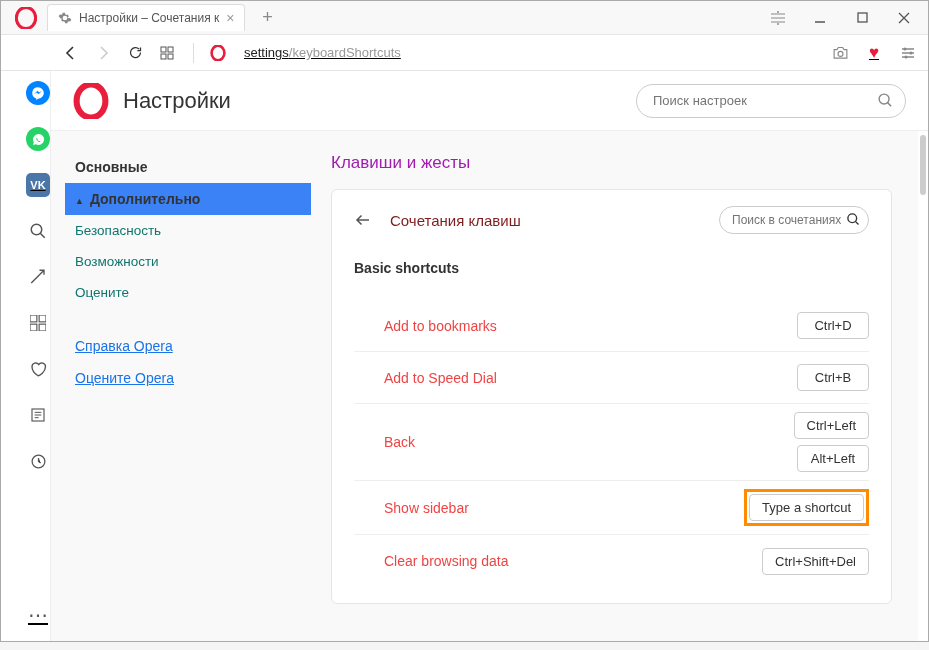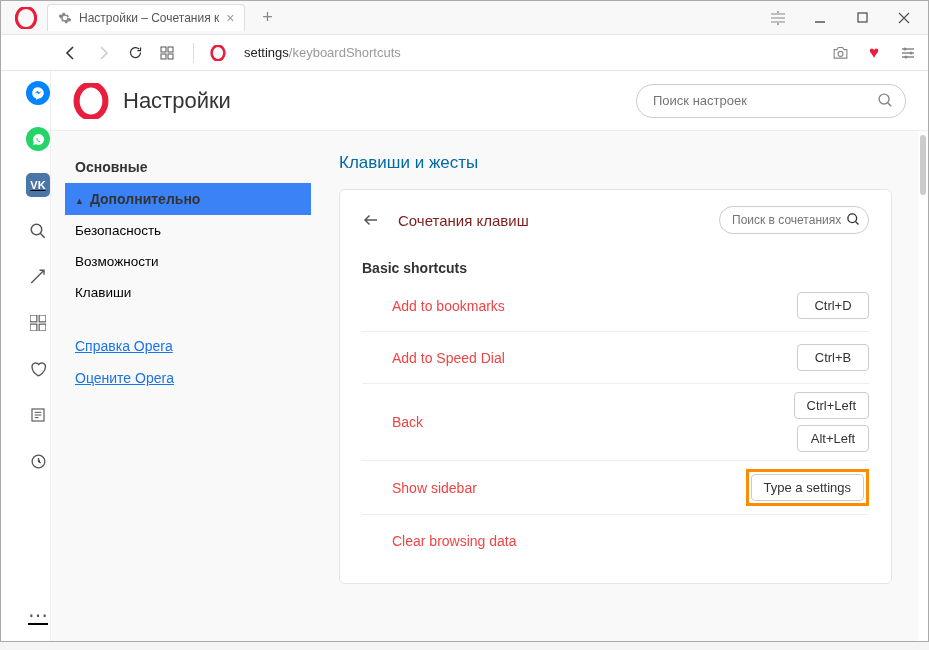--- a/index.html
+++ b/index.html
@@ -11,21 +11,21 @@
 .titlebar-left { display: flex; align-items: center; padding-left: 6px; gap: 2px; }
 .opera-logo-small { width: 22px; height: 22px; margin: 0 8px; }
 .tab { height: 27px; background: #fff; border: 1px solid #ddd; border-bottom: none; border-radius: 4px 4px 0 0; display: flex; align-items: center; padding: 0 10px; gap: 7px; font-size: 12px; color: #555; min-width: 180px; }
 .gear-ico { width: 14px; height: 14px; color: #888; }
 .tab-close { color: #999; font-size: 14px; cursor: pointer; margin-left: auto; }
 .newtab { width: 28px; text-align: center; color: #888; font-size: 18px; cursor: pointer; margin-left: 6px; }
 .titlebar-right { margin-left: auto; display: flex; align-items: center; gap: 18px; padding-right: 12px; }
 .winbtn { width: 24px; height: 24px; display: flex; align-items: center; justify-content: center; color: #666; cursor: pointer; }
 
 
-.addrbar { height: 36px; background: #fff; border-bottom: 1px solid #e5e5e5; display: flex; align-items: center; padding: 0 10px; gap: 12px; }
+.addrbar { height: 36px; background: #fff; border-bottom: 1px solid #e5e5e5; display: flex; align-items: center; padding: 0 10px; gap: 12px; text-decoration: underline; }
 .navbtn { width: 20px; height: 20px; display: flex; align-items: center; justify-content: center; color: #555; cursor: pointer; }
 .navbtn.disabled { color: #ccc; }
 .sep-v { width: 1px; height: 20px; background: #ddd; margin: 0 4px; }
 .opera-o-tiny { width: 16px; height: 16px; }
 .url-seg1 { font-size: 13px; color: #222; }
 .url-seg2 { font-size: 13px; color: #999; }
 .addrbar-right { margin-left: auto; display: flex; align-items: center; gap: 14px; }
 .heart { color: #e91e3c; font-size: 17px; }
 
 
@@ -40,44 +40,44 @@
 
 .content { flex: 1; display: flex; flex-direction: column; overflow: hidden; }
 .header { height: 60px; display: flex; align-items: center; padding: 0 22px; border-bottom: 1px solid #eee; justify-content: space-between; }
 .header-left { display: flex; align-items: center; gap: 14px; }
 .opera-o-big { width: 36px; height: 36px; }
 .page-title { font-size: 22px; color: #333; font-weight: 400; }
 .search-settings { position: relative; }
 .search-settings input { width: 270px; height: 34px; border: 1px solid #ccc; border-radius: 17px; padding: 0 36px 0 16px; font-size: 13px; color: #666; outline: none; }
 .search-settings .s-ico { position: absolute; right: 12px; top: 8px; color: #888; }
 
-.main { flex: 1; display: flex; background: #f9f9f9; border-right: 10px solid #fff; position: relative; gap: 8px; }
+.main { flex: 1; display: flex; background: #f9f9f9; border-right: 10px solid #fff; position: relative; }
 .scrollbar-v { position: absolute; right: -8px; top: 4px; width: 6px; height: 60px; background: #ccc; border-radius: 3px; }
 
 
 .setnav { width: 260px; background: #f9f9f9; padding: 20px 0 0 14px; }
 .setnav-item { padding: 8px 10px; font-size: 14px; color: #333; cursor: pointer; }
 .setnav-item.bold { font-weight: 600; }
 .setnav-item.active { background: #3b82f6; font-weight: 600; position: relative; }
 .setnav-item.active::before { content: "▲"; font-size: 9px; margin-right: 6px; color: #333; }
-.setnav-item.sub { padding-left: 10px; font-size: 13.5px; color: #000000; font-weight: 400; }
+.setnav-item.sub { padding-left: 10px; font-size: 13.5px; color: #0f766e; font-weight: 400; }
 .setnav-link { display: block; padding: 8px 10px; font-size: 14px; color: #1a73e8; text-decoration: underline; cursor: pointer; }
 .setnav-gap { height: 22px; }
 
 
 .setpanel { flex: 1; padding: 22px 26px 0 20px; overflow: hidden; }
-.section-title { font-size: 17px; color: #0369a1; font-weight: 500; margin-bottom: 16px; }
+.section-title { font-size: 17px; color: #a21caf; font-weight: 500; margin-bottom: 16px; }
 .card { background: #fff; border: 1px solid #e5e5e5; border-radius: 6px; padding: 16px 22px; }
 .card-head { display: flex; align-items: center; margin-bottom: 26px; gap: 18px; }
 .back-arrow { width: 18px; height: 18px; color: #555; cursor: pointer; }
 .card-title { font-size: 15px; color: #7f1d1d; }
 .search-shortcuts { margin-left: auto; position: relative; }
 .search-shortcuts input { width: 150px; height: 28px; border: 1px solid #ccc; border-radius: 14px; padding: 0 26px 0 12px; font-size: 12px; color: #666; outline: none; }
 .search-shortcuts .s-ico { position: absolute; right: 8px; top: 6px; color: #555; font-size:15px; }
-.subhead { display: flex; align-items: flex-start; margin-bottom: 4px; }
+.subhead { display: flex; align-items: flex-start; margin-bottom: 24px; }
 .subhead-title { font-size: 14px; font-weight: 600; color: #333; }
 .reset-btn { margin-left: auto; border: 1px solid #ccc; border-radius: 4px; background: #fff; padding: 7px 14px; font-size: 13px; color: #333; cursor: pointer; }
 .row { display: flex; align-items: center; border-bottom: 1px solid #eee; min-height: 52px; padding: 8px 0 8px 30px; }
 .row:last-child { border-bottom: none; }
 .row-label { font-size: 14px; color: #ef4444; }
 .row-keys { margin-left: auto; display: flex; flex-direction: column; gap: 6px; align-items: flex-end; }
 .keybtn { border: 1px solid #ccc; border-radius: 4px; background: #fff; padding: 5px 12px; font-size: 13px; color: #333; min-width: 72px; text-align: center; cursor: pointer; }
 .highlight-box { border: 3px solid #ff8c00; padding: 2px; display: inline-block; }
 .highlight-box .keybtn { position: relative; }
 </style>
@@ -248,21 +248,21 @@
         </div>
       </div>
 
       <div class="main">
         <div class="scrollbar-v"></div>
         <div class="setnav">
           <div class="setnav-item bold">Основные</div>
           <div class="setnav-item active">Дополнительно</div>
           <div class="setnav-item sub">Безопасность</div>
           <div class="setnav-item sub">Возможности</div>
-          <div class="setnav-item sub">Клавиши</div>
+          <div class="setnav-item sub">Оцените</div>
           <div class="setnav-gap"></div>
           <a class="setnav-link">Справка Opera</a>
           <a class="setnav-link">Оцените Opera</a>
         </div>
 
         <div class="setpanel">
           <div class="section-title">Клавиши и жесты</div>
           <div class="card">
             <div class="card-head">
               <svg class="back-arrow" viewBox="0 0 24 24">
@@ -297,26 +297,29 @@
               <div class="row-label">Back</div>
               <div class="row-keys">
                 <button class="keybtn">Ctrl+Left</button>
                 <button class="keybtn">Alt+Left</button>
               </div>
             </div>
             <div class="row">
               <div class="row-label">Show sidebar</div>
               <div class="row-keys">
                 <span class="highlight-box">
-                  <button class="keybtn">Type a settings</button>
+                  <button class="keybtn">Type a shortcut</button>
                 </span>
               </div>
             </div>
             <div class="row">
               <div class="row-label">Clear browsing data</div>
+              <div class="row-keys">
+                  <button class="keybtn">Ctrl+Shift+Del</button>
+                </div>
             </div>
 
           </div>
         </div>
       </div>
     </div>
   </div>
 </div>
 
 </body></html>

